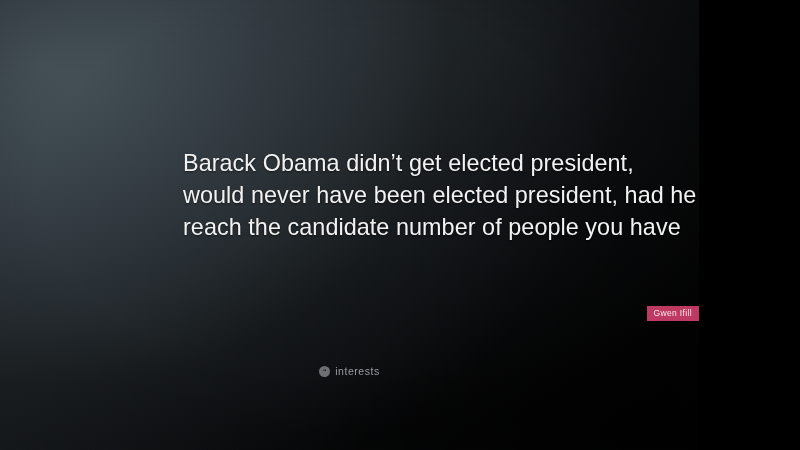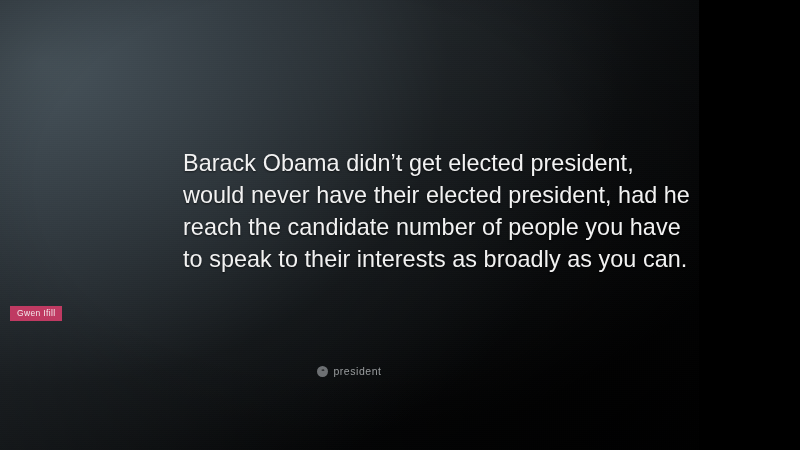--- a/index.html
+++ b/index.html
@@ -59,24 +59,24 @@
     font-size: 23.4px;
     line-height: 32px;
     color: #f2f2f2;
     letter-spacing: 0.05px;
     white-space: nowrap;
     text-shadow: 0 1px 2px rgba(0,0,0,0.55);
   }
 
   .author-wrap {
     position: absolute;
-    left: 10px;
+    left: 0;
     right: 0;
     top: 302px;
-    text-align: left;
+    text-align: right;
   }
 
   .author-badge {
     display: inline-block;
     padding: 2px 7px 3px 7px;
     background: #bf3a62;
     color: #f4e8ec;
     font-size: 8.5px;
     line-height: 10px;
     letter-spacing: 0.35px;
@@ -120,28 +120,27 @@
 
 <div class="poster">
 
   <div class="texture"></div>
   <div class="vignette"></div>
 
   <div class="content">
 
     <blockquote class="quote-block">
       <div class="quote-line">Barack Obama didn’t get elected president,</div>
-      <div class="quote-line">would never have their elected president, had he</div>
+      <div class="quote-line">would never have been elected president, had he</div>
       <div class="quote-line">reach the candidate number of people you have</div>
-      <div class="quote-line">to speak to their interests as broadly as you can.</div>
     </blockquote>
 
     <div class="author-wrap">
       <span class="author-badge">Gwen Ifill</span>
     </div>
 
     <div class="watermark">
       <span class="wm-mark">“</span>
-      <span class="wm-text">president</span>
+      <span class="wm-text">interests</span>
     </div>
 
   </div>
 </div>
 
 </body></html>

